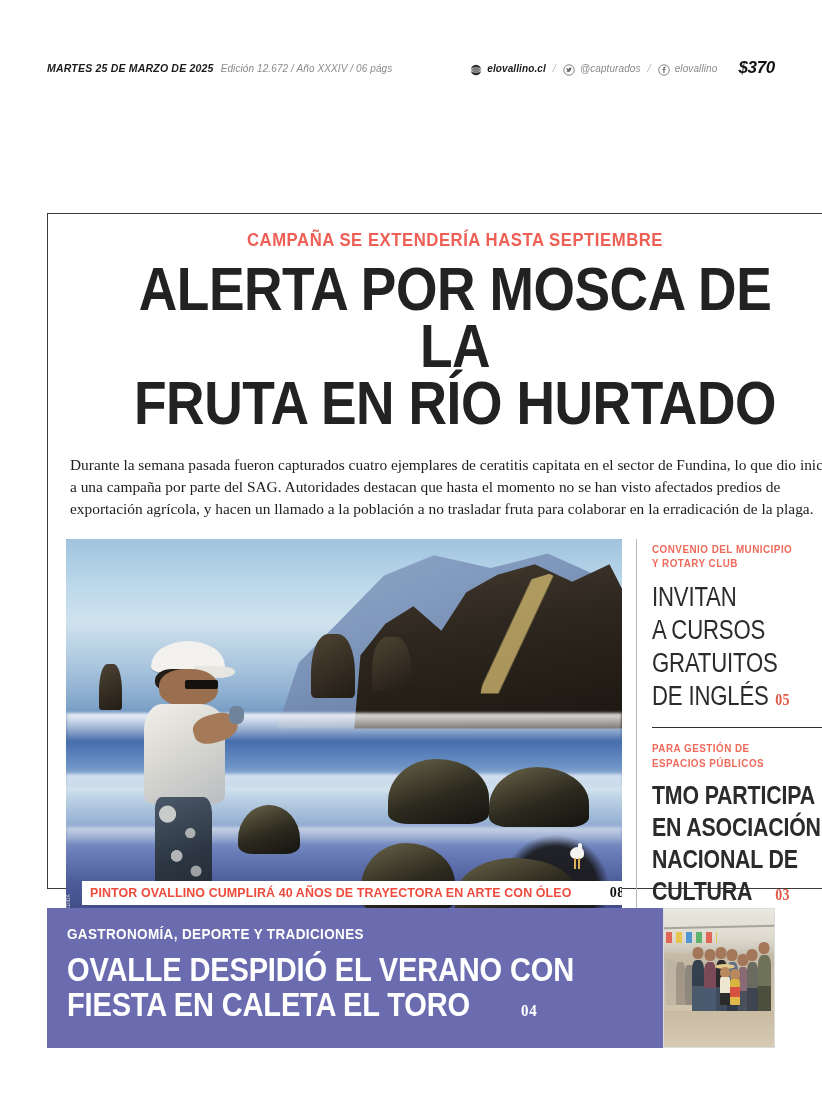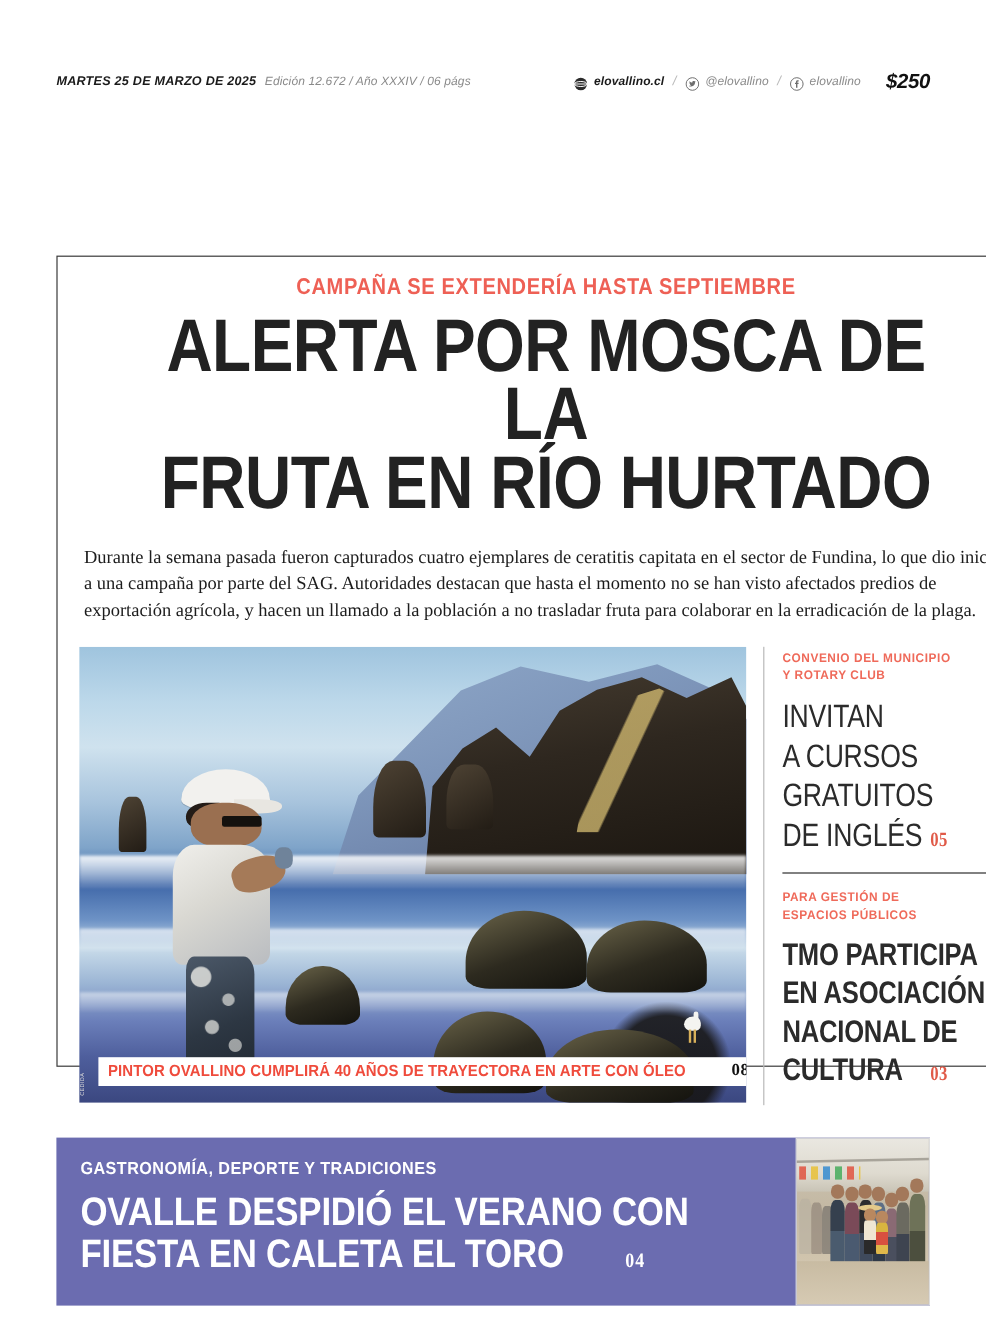--- a/index.html
+++ b/index.html
@@ -434,21 +434,20 @@
 
   
   .promo {
     position: absolute;
     left: 47px;
     top: 908px;
     width: 728px;
     height: 140px;
     display: flex;
     background: #6b6cb0;
-    margin-top: 40px;
   }
   .promo-text {
     flex: 1;
     padding: 18px 20px 10px 20px;
     display: flex;
     flex-direction: column;
   }
   .promo-kicker {
     font-size: 14.5px;
     font-weight: bold;
@@ -581,33 +580,33 @@
         <span class="social-label strong">elovallino.cl</span>
       </span>
       <span class="social-sep">/</span>
       <span class="social-group">
         <span class="social-ico">
           <svg viewBox="0 0 16 16" width="12" height="12">
             <circle cx="8" cy="8" r="7" fill="none" stroke="#6e6e6e" stroke-width="1.1"></circle>
             <path d="M4.3 10.4c2.6 1.3 5.6 0 6.4-2.6.2-.5.2-1 .2-1.5.3-.25.6-.6.8-1-.3.15-.6.25-.95.3.35-.2.6-.55.7-.95-.3.2-.65.35-1 .4-.55-.6-1.5-.6-2.1-.05-.4.35-.55.9-.45 1.4-1.2-.06-2.3-.63-3.05-1.55-.4.7-.2 1.6.47 2.04-.25 0-.5-.07-.7-.2 0 .72.5 1.34 1.2 1.5-.23.06-.47.07-.7.03.2.62.77 1.05 1.43 1.06-.55.43-1.23.66-1.9.66-.12 0-.24 0-.36-.02z" fill="#6e6e6e"></path>
           </svg>
         </span>
-        <span class="social-label">@elovallino</span>
+        <span class="social-label">@capturados</span>
       </span>
       <span class="social-sep">/</span>
       <span class="social-group">
         <span class="social-ico">
           <svg viewBox="0 0 16 16" width="12" height="12">
             <circle cx="8" cy="8" r="7" fill="none" stroke="#6e6e6e" stroke-width="1.1"></circle>
             <path d="M9.1 5.2h1V3.8H8.8c-1.1 0-1.7.7-1.7 1.8v1.1H6v1.4h1.1v4.1h1.6V8.1h1.2l.2-1.4H8.7V5.9c0-.45.15-.7.4-.7z" fill="#6e6e6e"></path>
           </svg>
         </span>
         <span class="social-label">elovallino</span>
       </span>
-      <span class="price">$250</span>
+      <span class="price">$370</span>
     </div>
   </div>
 
 
   <div class="frame">
 
     <div class="kicker-main">CAMPAÑA SE EXTENDERÍA HASTA SEPTIEMBRE</div>
 
     <div class="headline">
       <div>ALERTA POR MOSCA DE LA</div>

